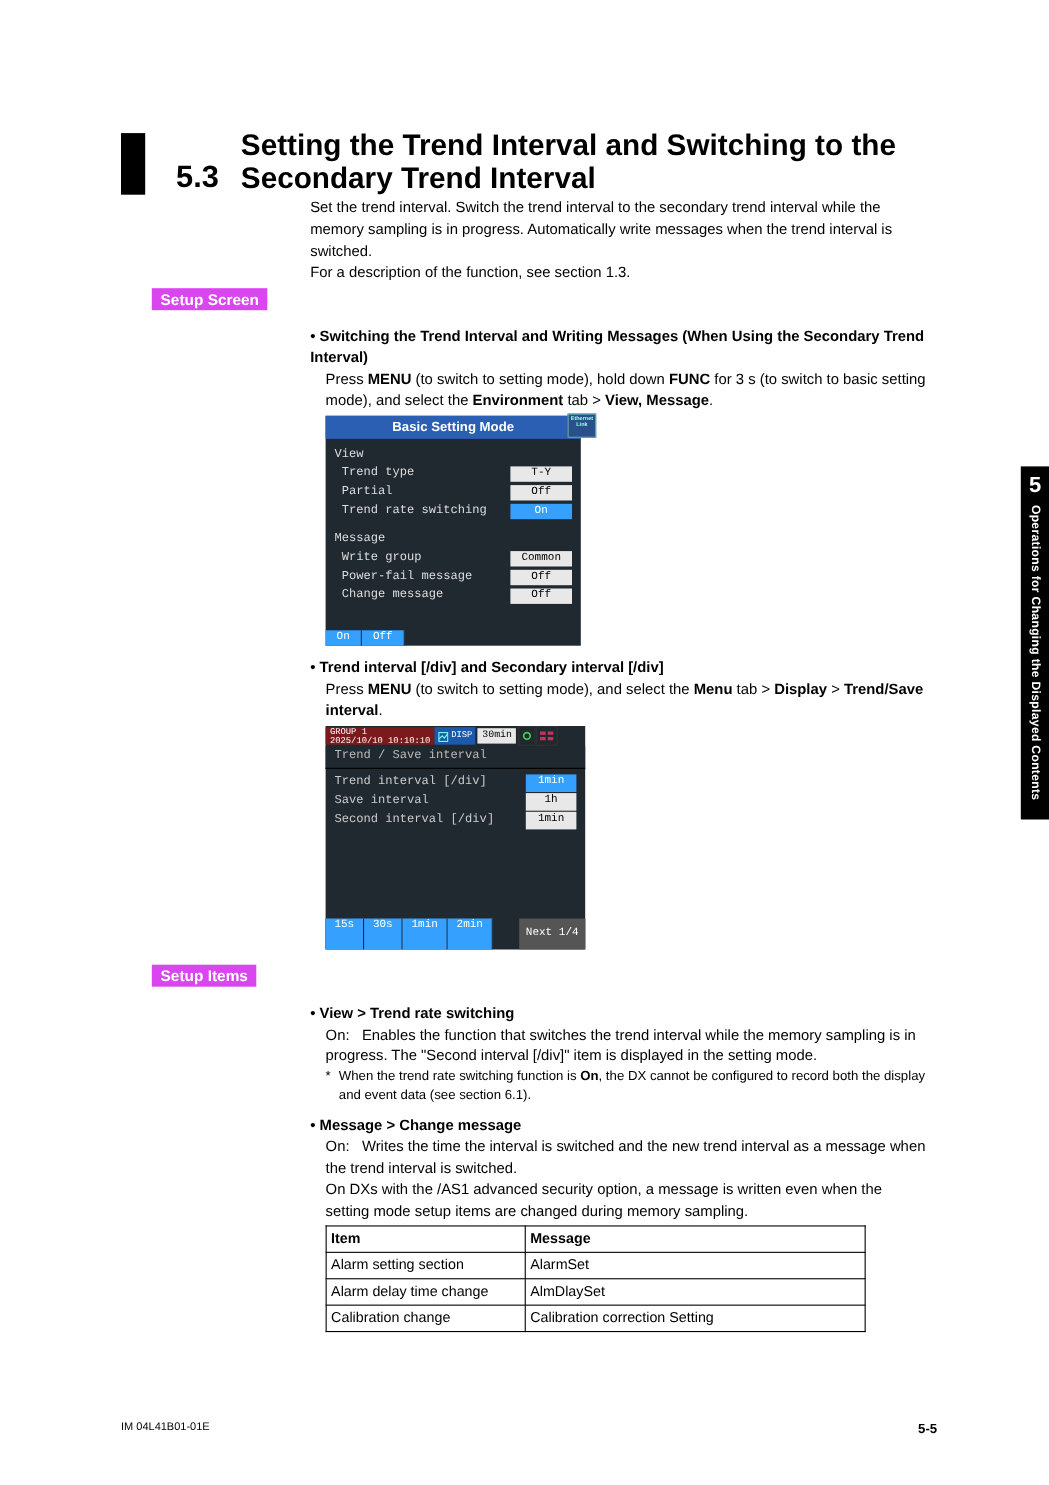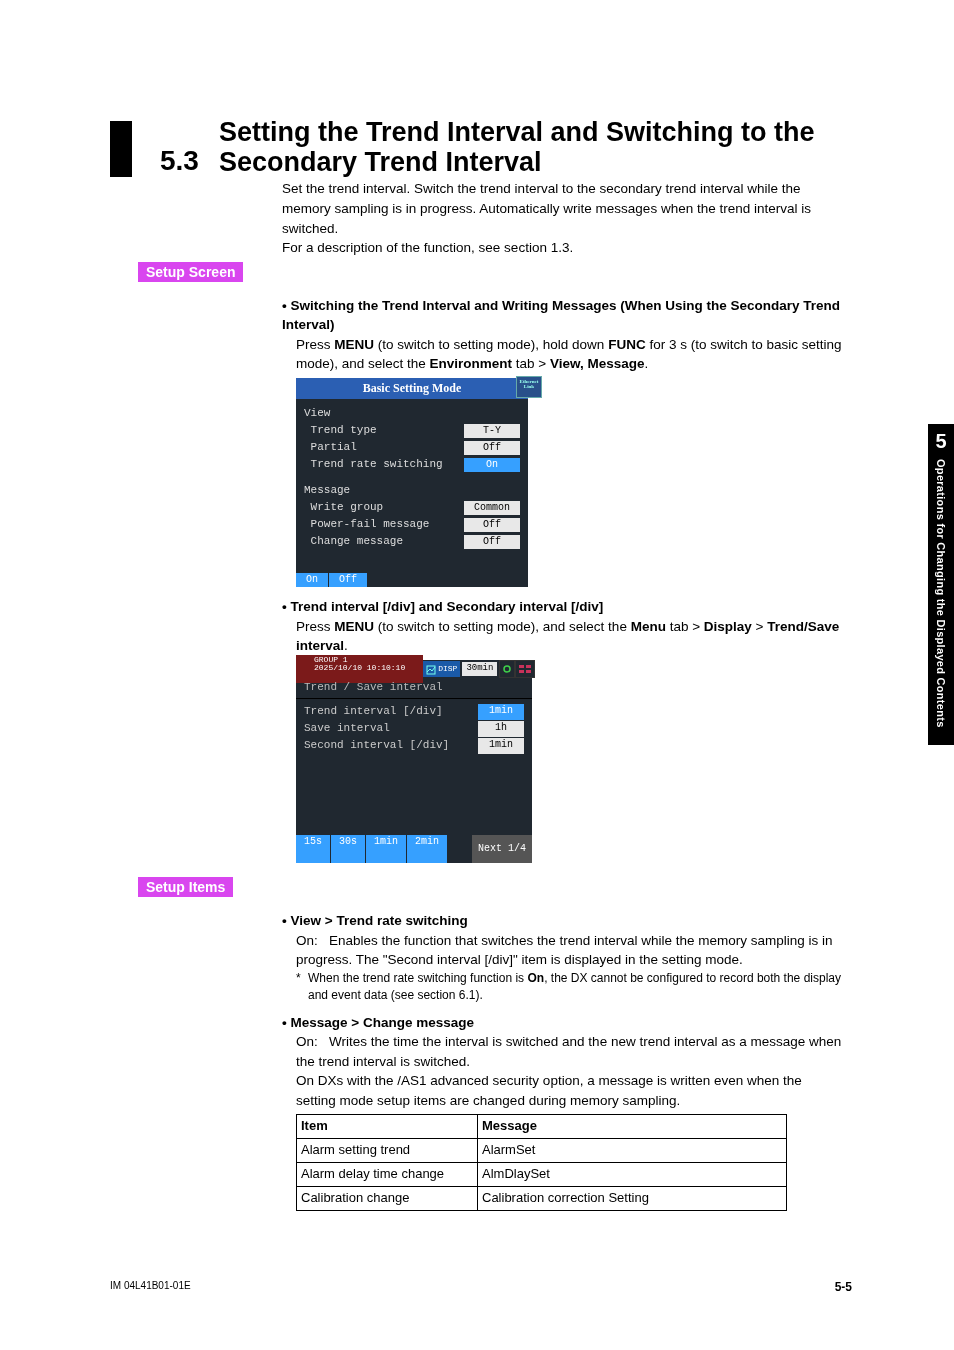--- a/index.html
+++ b/index.html
@@ -99,21 +99,21 @@
     writing-mode: vertical-rl;
     font-size: 11px;
     font-weight: bold;
     letter-spacing: 0.3px;
     display: inline-block;
     line-height: 1.1;
     padding-bottom: 4px;
   }
   .footer {
     position: absolute;
-    bottom: 56px;
+    bottom: 44px;
     left: 110px;
     right: 102px;
     display: flex;
     justify-content: space-between;
     font-size: 10px;
   }
   .footer .r {
     font-weight: bold;
     font-size: 12px;
   }
@@ -146,21 +146,21 @@
     position: relative;
   }
   .scr1 .titlebar {
     background: #2b5fb3;
     color: #fff;
     text-align: center;
     font-weight: bold;
     font-size: 12px;
     padding: 2px 0;
     position: relative;
-    font-family: Liberation Serif, serif;
+    font-family: Liberation Sans, sans-serif;
   }
   .scr1 .ethbox {
     position: absolute;
     right: -14px;
     top: -2px;
     width: 24px;
     height: 18px;
     background: #29508a;
     border: 1px solid #6aa;
     color: #9fe;
@@ -213,22 +213,22 @@
   .scr2 .top {
     display: flex;
     align-items: center;
     height: 18px;
   }
   .scr2 .top .grpbox {
     background: #7b1a1a;
     color: #fff;
     font-size: 8px;
     line-height: 1;
-    padding: 1px 18px;
-    height: 28px;
+    padding: 1px 4px;
+    height: 16px;
     box-sizing: border-box;
     white-space: pre;
   }
   .scr2 .top .dispicon {
     background: #1a5aa8;
     color: #fff;
     font-size: 8px;
     padding: 2px 3px;
     display: flex;
     align-items: flex-end;
@@ -454,21 +454,21 @@
     <div class="para-indent" style="white-space: pre-wrap;">On:   Writes the time the interval is switched and the new trend interval as a message when the trend interval is switched.</div>
     <div class="para-indent">On DXs with the /AS1 advanced security option, a message is written even when the setting mode setup items are changed during memory sampling.</div>
 
     <table class="msg-table">
       <tbody>
           <tr>
         <th style="width:172px">Item</th>
         <th>Message</th>
       </tr>
       <tr>
-            <td>Alarm setting trend</td>
+            <td>Alarm setting section</td>
             <td>AlarmSet</td>
           </tr>
       <tr>
             <td>Alarm delay time change</td>
             <td>AlmDlaySet</td>
           </tr>
       <tr>
             <td>Calibration change</td>
             <td>Calibration correction Setting</td>
           </tr>

